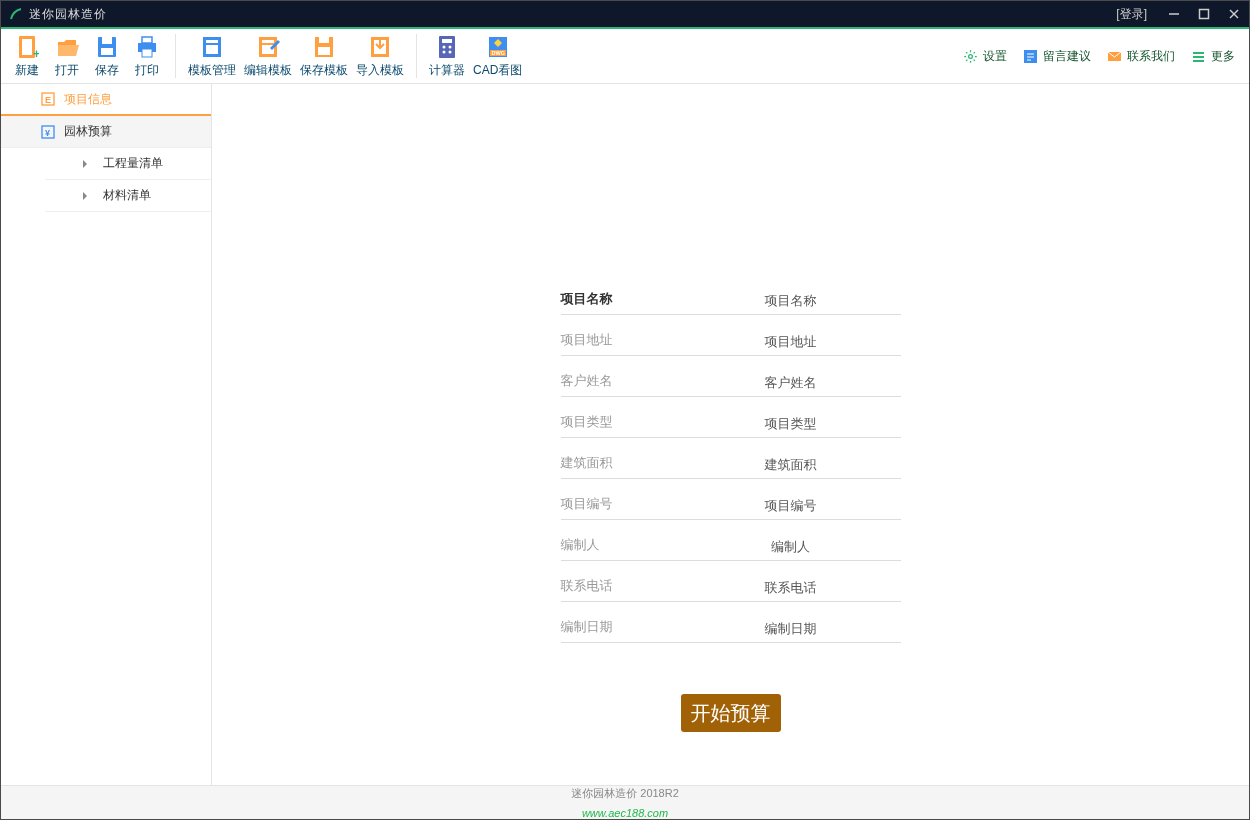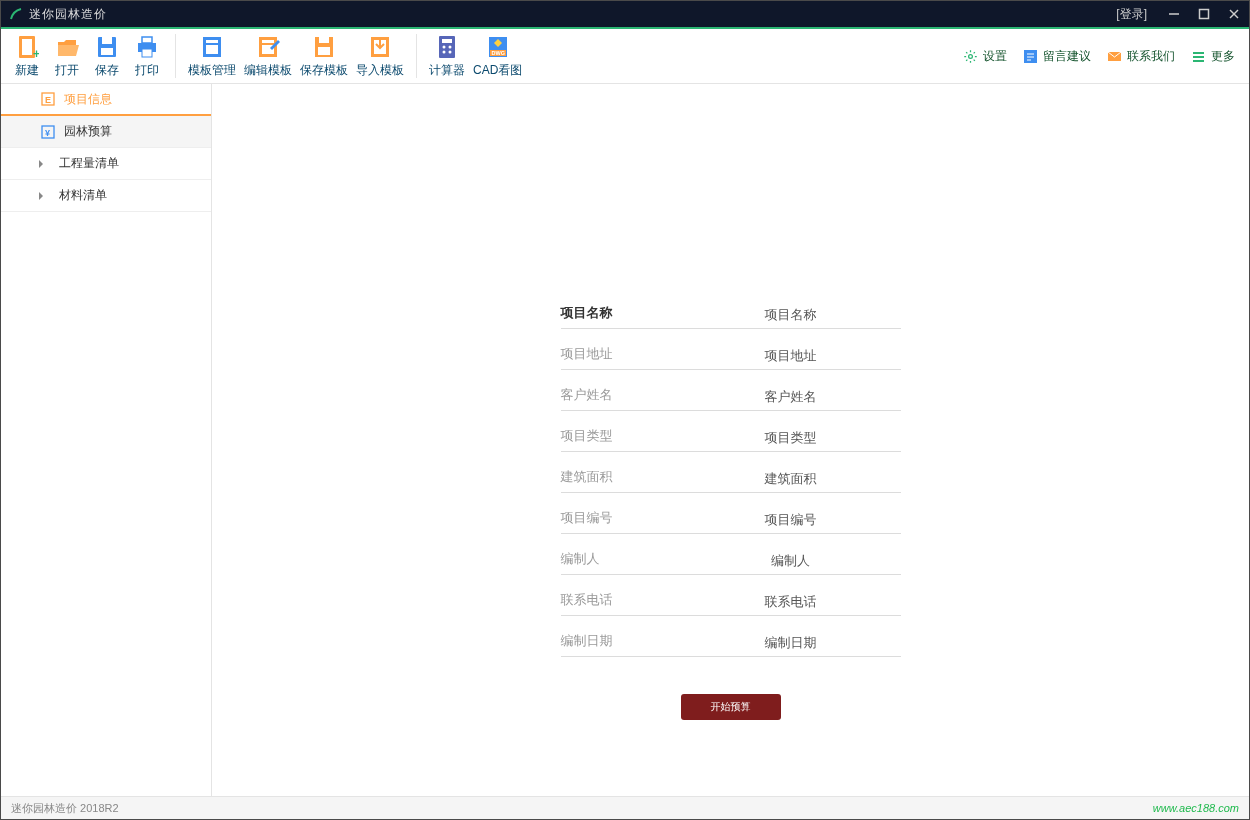--- a/index.html
+++ b/index.html
@@ -22,36 +22,36 @@
   .tbtn .ticon { height: 28px; display:flex; align-items:center; justify-content:center;}
   .tbtn-wide { min-width: 56px; }
   .toolbar .spacer { flex: 1; }
   .rbtn { display: flex; align-items: center; height: 30px; padding: 0 8px; cursor: pointer; font-size: 12px; color: #14532d; }
   .rbtn .ricon { margin-right: 5px; display:flex; align-items:center;}
   
   .body { flex: 1; display: flex; min-height: 0; }
   .sidebar { width: 211px; border-right: 1px solid #e4e4e4; background: #fff; display:flex; flex-direction:column;}
   .tree-item { height: 32px; display: flex; align-items: center; font-size: 12px; padding-left: 40px; border-bottom: 1px solid #eee; color: #333; cursor: pointer; position:relative;}
   .tree-item.level1 { padding-left: 40px; }
-  .tree-item.level2 { padding-left: 50px; }
+  .tree-item.level2 { padding-left: 50px; margin-left: 44px; }
   .tree-item .triangle { position:absolute; left:38px; width:0; height:0; border-left:4px solid #888; border-top:4px solid transparent; border-bottom:4px solid transparent;}
   .tree-item.level2 .label{ padding-left: 8px;}
   .tree-item.active { border-bottom: 2px solid #ff9f40; color: #ff9f40; }
   .tree-item.selected { background: #f5f5f5; }
   .tree-item .ticon-sm { margin-right: 9px; display:flex; align-items:center;}
   .content { flex: 1; background: #fff; position: relative; }
-  .form { position:absolute; top:204px; left:50%; transform:translateX(-50%); width:340px;}
+  .form { position:absolute; top:190px; left:50%; transform:translateX(-50%); width:340px;}
   .frow { display:flex; align-items:flex-end; height:41px; border-bottom:1px solid #dcdcdc; }
   .frow .flabel { width:120px; font-size:13px; color:#999; padding-bottom:6px;}
   .frow.first .flabel { color:#333; font-weight:bold;}
   .frow .finput { flex:1; border:none; outline:none; font-size:13px; text-align:center; padding-bottom:6px; color:#333; background:transparent;}
   .frow .finput::placeholder { color:#555; }
-  .startbtn { position:absolute; top:610px; left:50%; transform:translateX(-50%); width:100px; height:26px; background:#7f1d1d; color:#fff; border:none; border-radius:3px; font-size:10px; cursor:pointer;}
+  .startbtn { position:absolute; top:610px; left:50%; transform:translateX(-50%); width:100px; height:38px; background:#a16207; color:#fff; border:none; border-radius:3px; font-size:20px; cursor:pointer;}
   
-  .statusbar { height: 23px; background: #f5f5f5; border-top: 1px solid #e4e4e4; display: flex; align-items: center; font-size: 11px; color: #888; padding: 0 10px; }
+  .statusbar { height: 34px; background: #f5f5f5; border-top: 1px solid #e4e4e4; display: flex; align-items: center; font-size: 11px; color: #888; padding: 0 10px; flex-direction: column; }
   .statusbar .sp { flex:1;}
   .statusbar .link { color: #1fb94d; cursor:pointer;font-style:italic;}
 </style>
 </head>
 <body>
 
 <div class="app">
 
   <div class="titlebar">
     <span class="logo">

